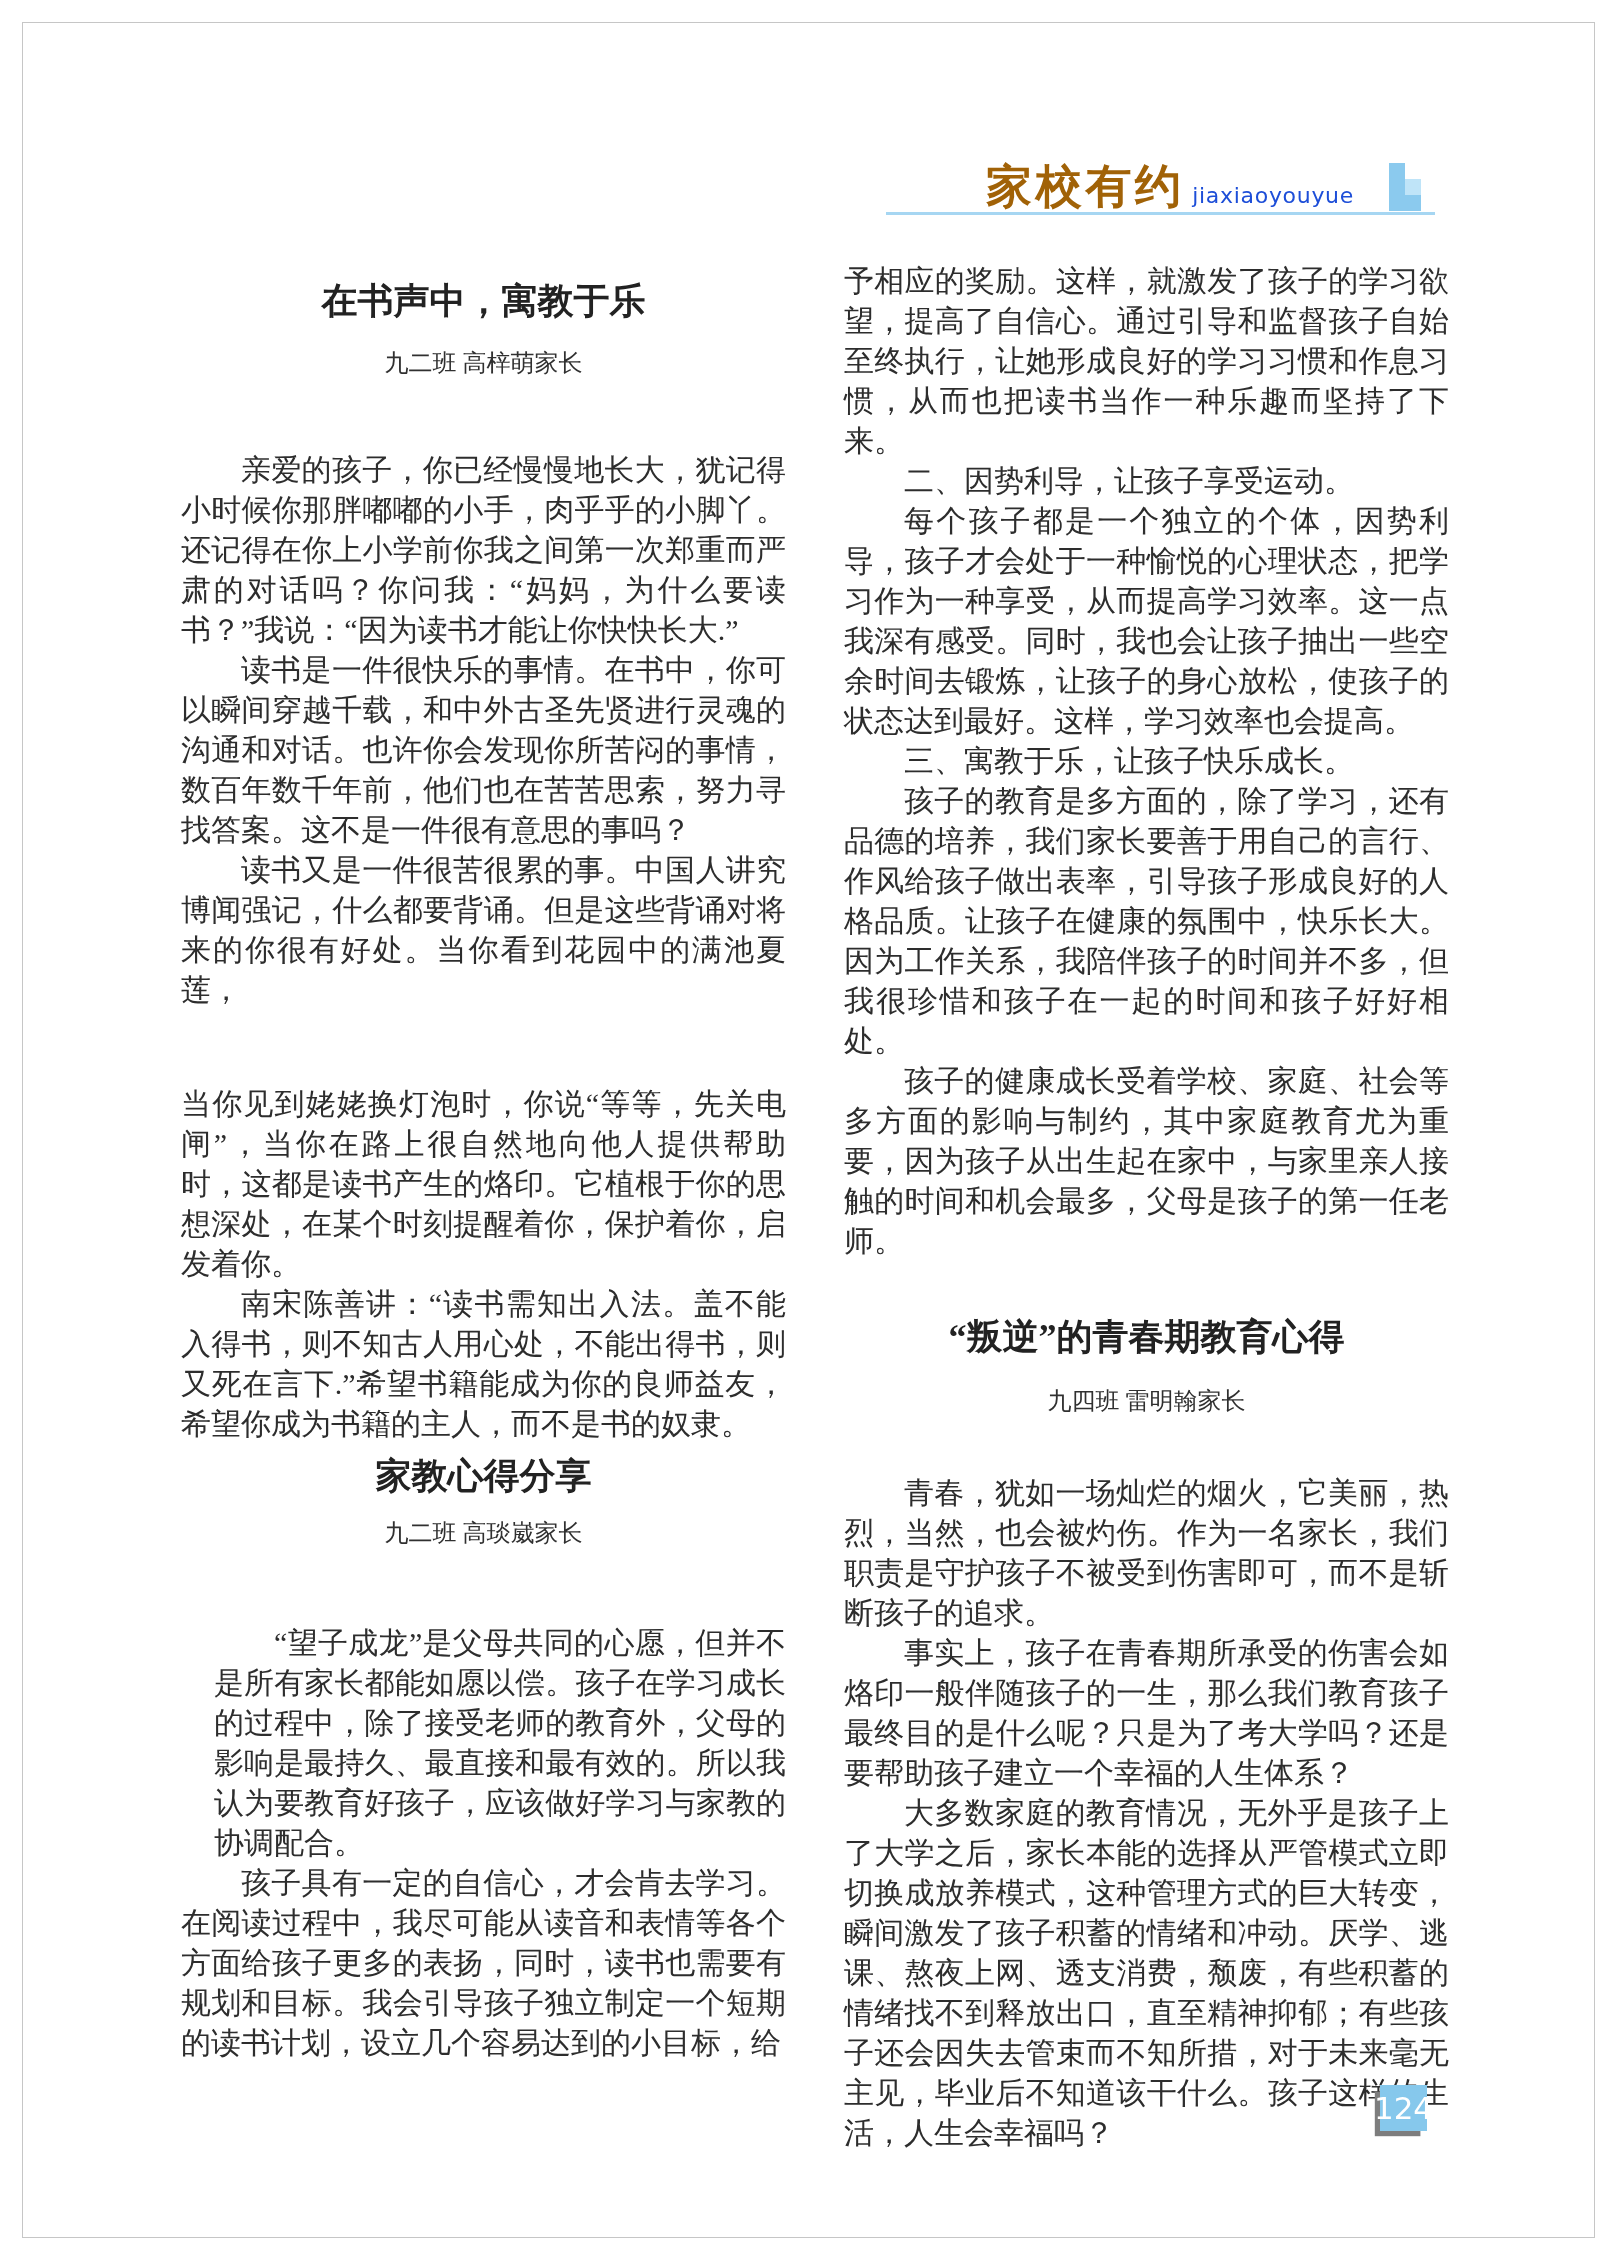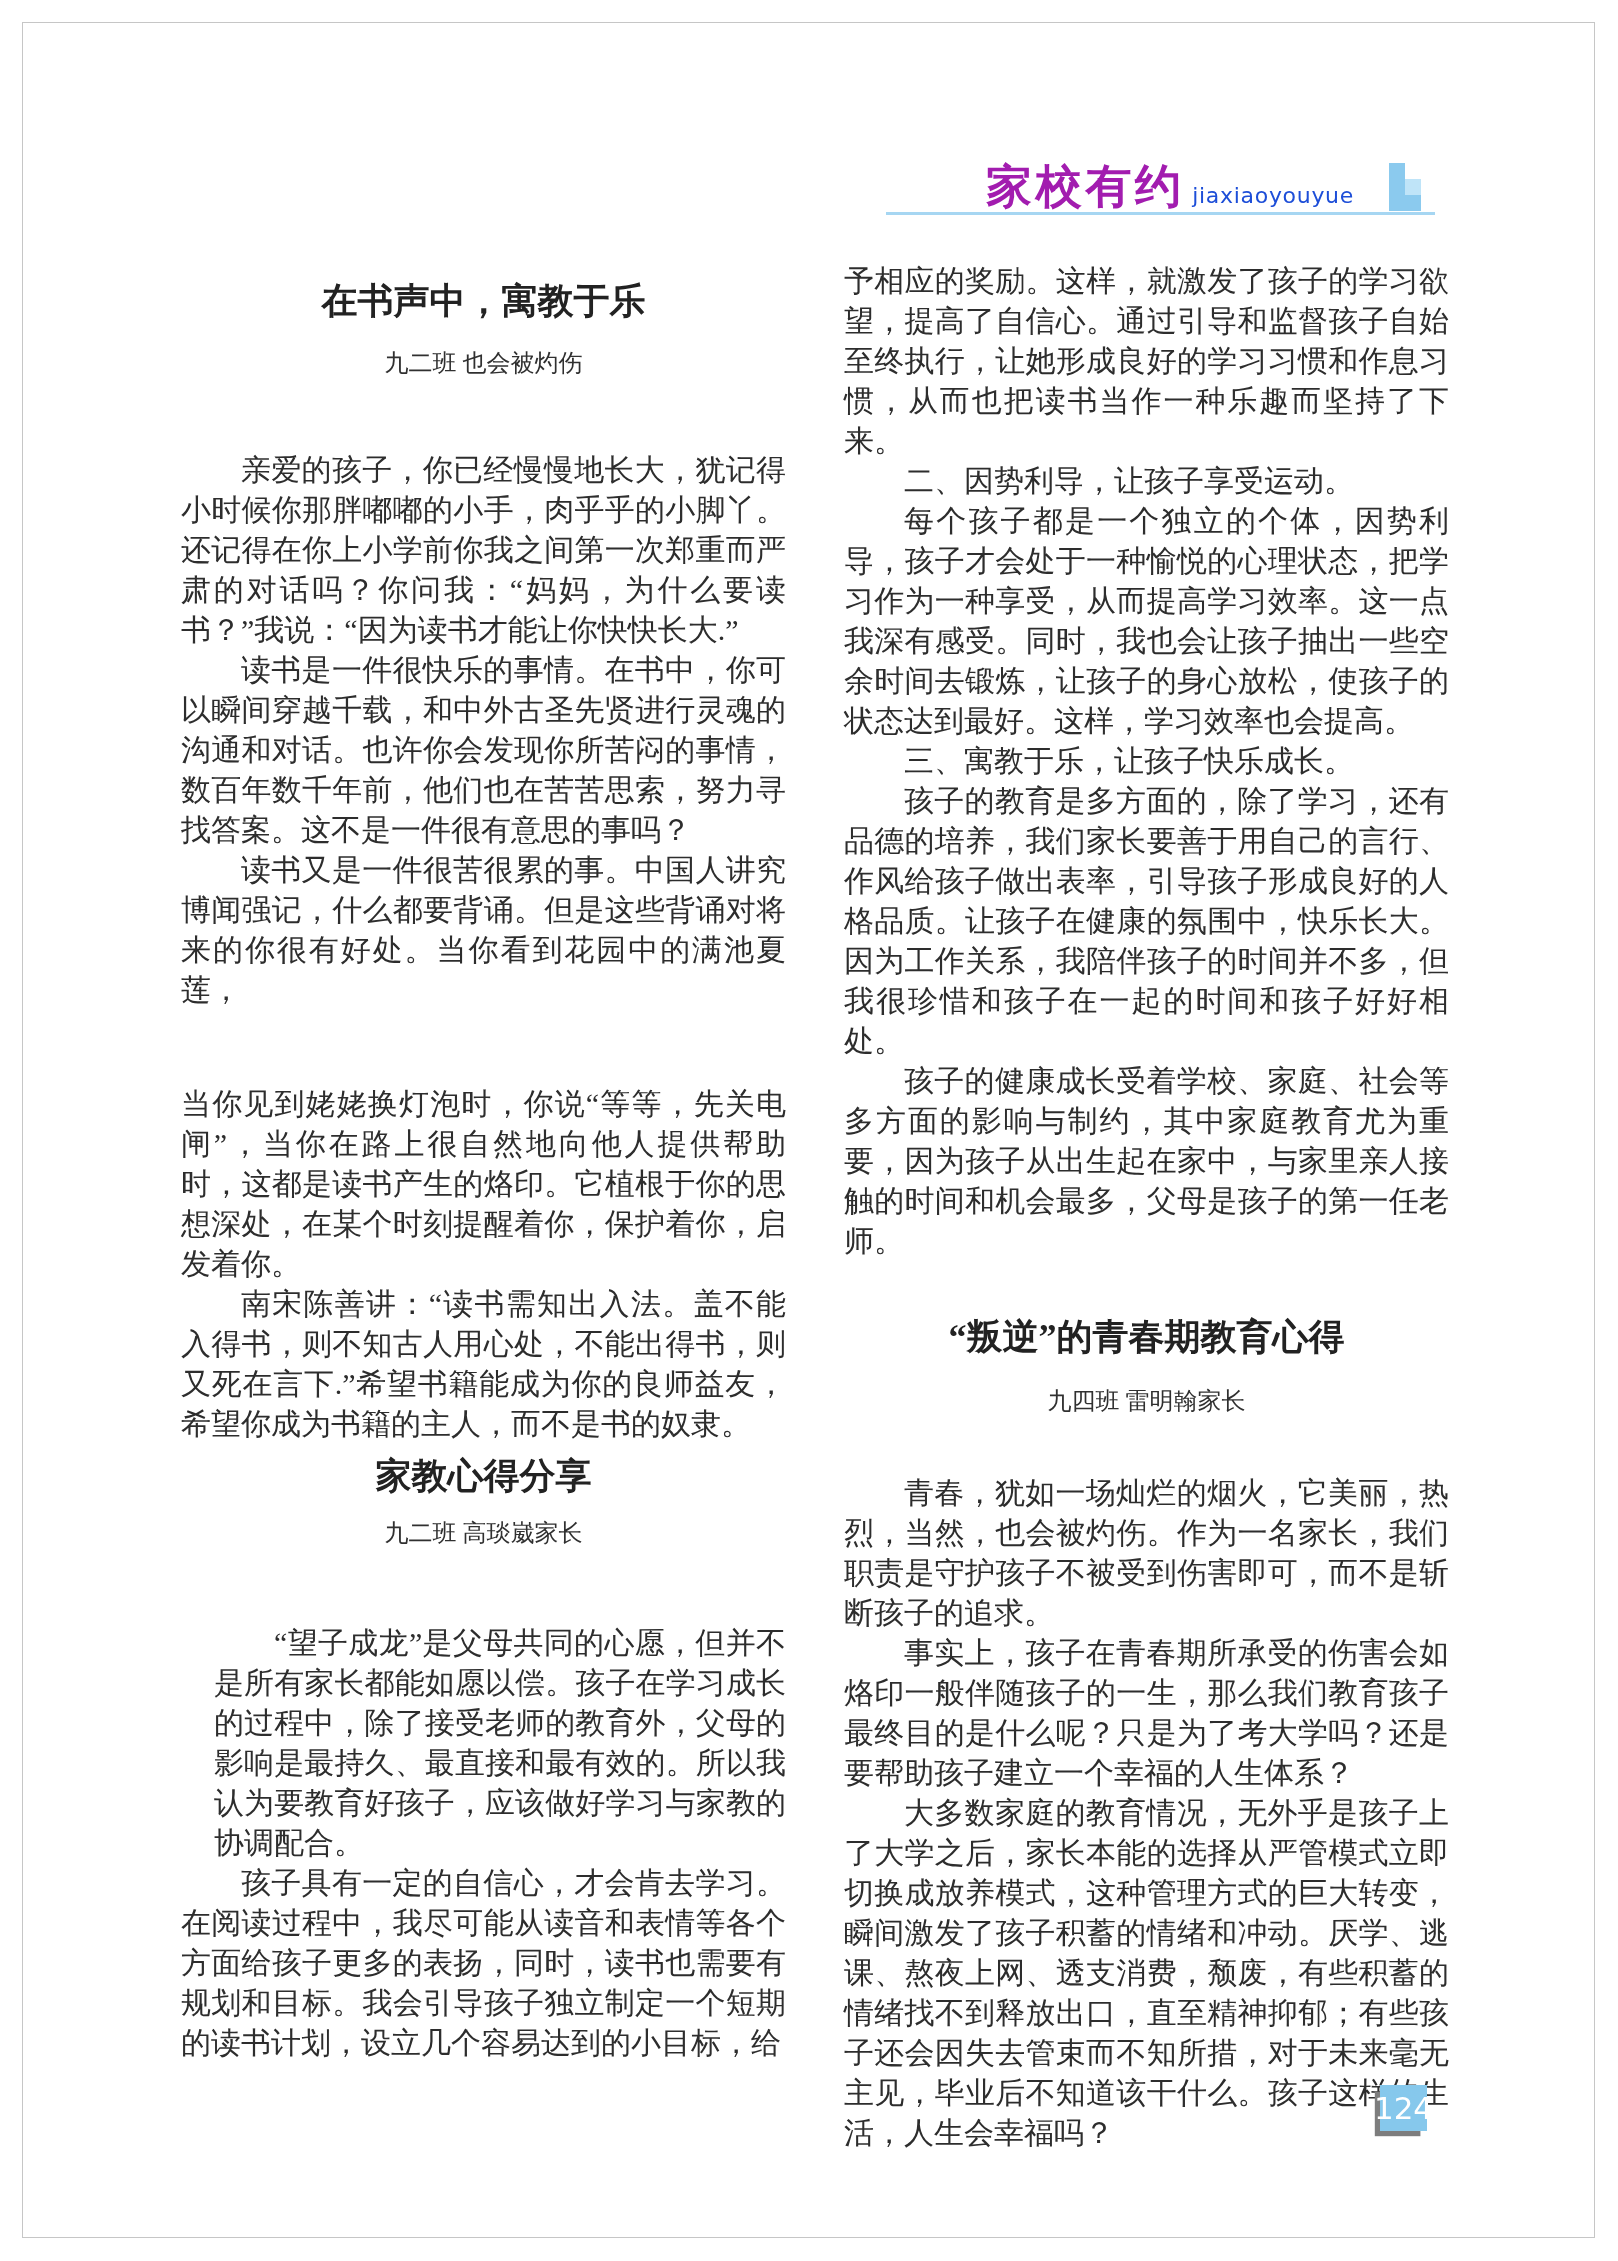--- a/index.html
+++ b/index.html
@@ -19,21 +19,21 @@
     pointer-events:none;
   }
   
   .masthead{
     position:absolute;top:163px;left:986px;
     display:flex;align-items:flex-end;
     font-family:"DejaVu Sans","Liberation Sans",sans-serif;
   }
   .masthead-cn{
     font-size:46px;font-weight:bold;letter-spacing:3.7px;
-    color:#a21caf;line-height:47px;
+    color:#a16207;line-height:47px;
   }
   .masthead-py{
     font-size:22px;font-weight:normal;color:#1d4ed8;
     margin-left:7.4px;line-height:29px;letter-spacing:0.7px;
   }
   .masthead-rule{
     position:absolute;left:886px;top:212px;
     width:549px;height:2.9px;background:#a6d6f2;
   }
   .blocks{position:absolute;left:1389px;top:163px;width:32px;height:65px;}
@@ -97,21 +97,21 @@
   <div class="blocks">
     <span class="b b1"></span>
     <span class="b b2"></span>
     <span class="b b3"></span>
     <span class="b b4"></span>
     <span class="b b5"></span>
   </div>
 
   <div class="col col-left">
     <h2 class="a-title">在书声中，寓教于乐</h2>
-    <p class="a-byline by1">九二班 也会被灼伤</p>
+    <p class="a-byline by1">九二班 高梓萌家长</p>
     <p class="para p-first">亲爱的孩子，你已经慢慢地长大，犹记得小时候你那胖嘟嘟的小手，肉乎乎的小脚丫。还记得在你上小学前你我之间第一次郑重而严肃的对话吗？你问我：“妈妈，为什么要读书？”我说：“因为读书才能让你快快长大.”</p>
     <p class="para">读书是一件很快乐的事情。在书中，你可以瞬间穿越千载，和中外古圣先贤进行灵魂的沟通和对话。也许你会发现你所苦闷的事情，数百年数千年前，他们也在苦苦思索，努力寻找答案。这不是一件很有意思的事吗？</p>
     <p class="para">读书又是一件很苦很累的事。中国人讲究博闻强记，什么都要背诵。但是这些背诵对将来的你很有好处。当你看到花园中的满池夏莲，</p>
     <p class="para no-indent p-gap">当你见到姥姥换灯泡时，你说“等等，先关电闸”，当你在路上很自然地向他人提供帮助时，这都是读书产生的烙印。它植根于你的思想深处，在某个时刻提醒着你，保护着你，启发着你。</p>
     <p class="para">南宋陈善讲：“读书需知出入法。盖不能入得书，则不知古人用心处，不能出得书，则又死在言下.”希望书籍能成为你的良师益友，希望你成为书籍的主人，而不是书的奴隶。</p>
 
     <h2 class="a-title t2">家教心得分享</h2>
     <p class="a-byline by2">九二班 高琰崴家长</p>
     <p class="para p-first2">“望子成龙”是父母共同的心愿，但并不是所有家长都能如愿以偿。孩子在学习成长的过程中，除了接受老师的教育外，父母的影响是最持久、最直接和最有效的。所以我认为要教育好孩子，应该做好学习与家教的协调配合。</p>
     <p class="para">孩子具有一定的自信心，才会肯去学习。在阅读过程中，我尽可能从读音和表情等各个方面给孩子更多的表扬，同时，读书也需要有规划和目标。我会引导孩子独立制定一个短期的读书计划，设立几个容易达到的小目标，给</p>

